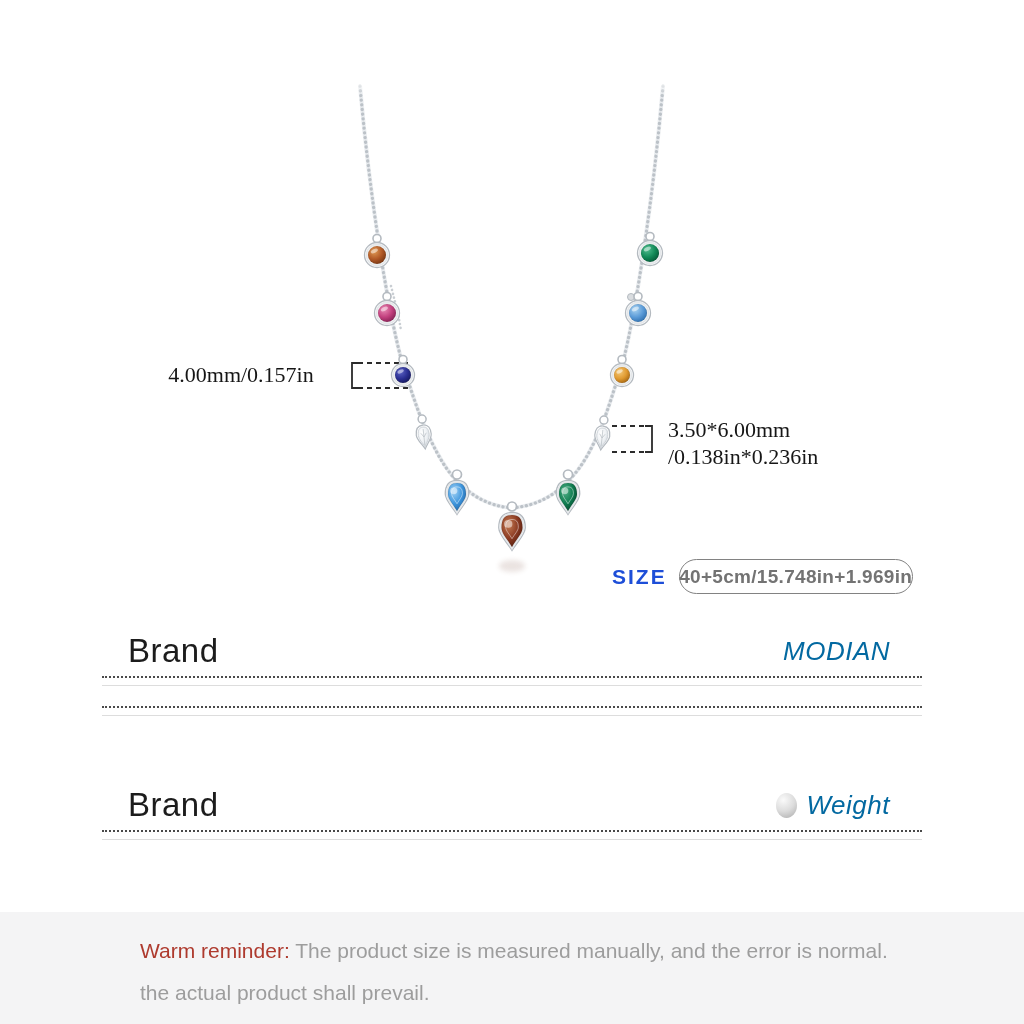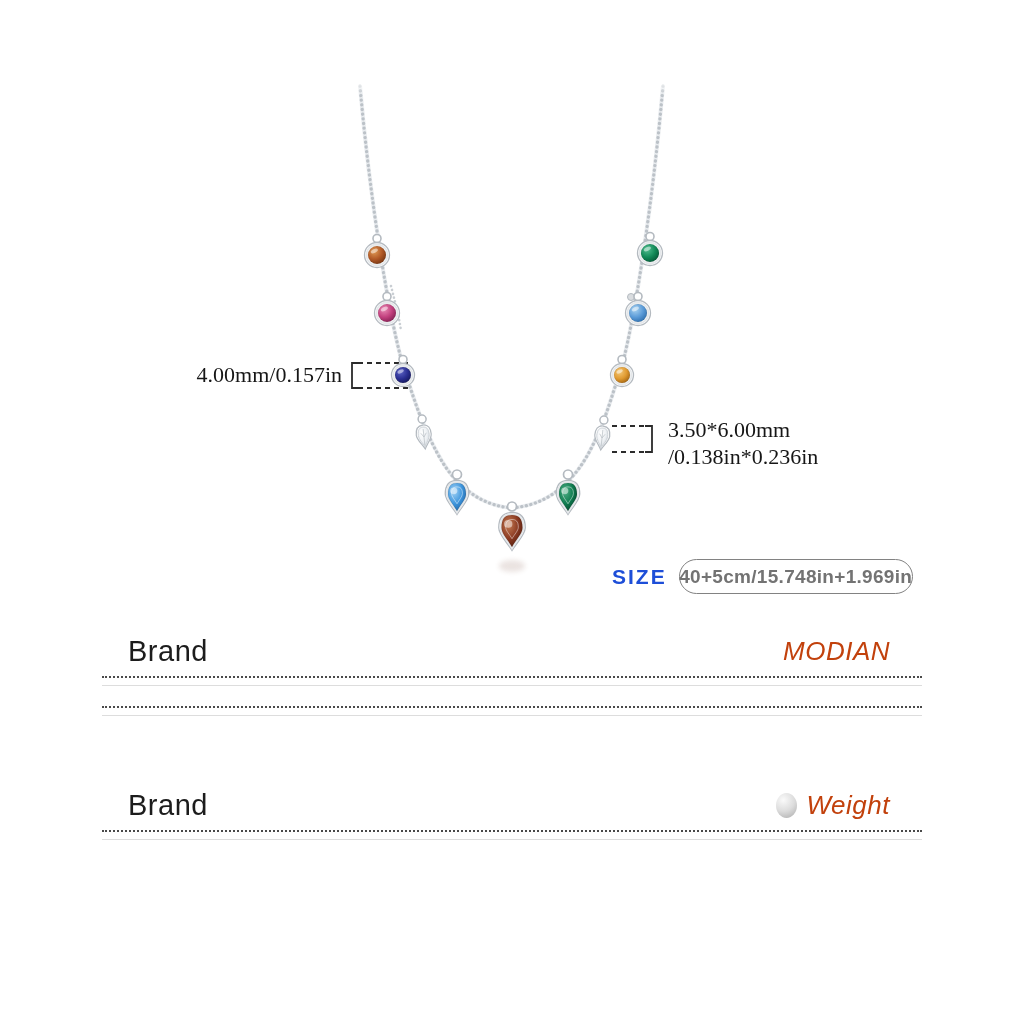--- a/index.html
+++ b/index.html
@@ -2,33 +2,33 @@
 <html><head>
 <meta charset="utf-8">
 <style>
   html,body{margin:0;padding:0;background:#fff;}
   .canvas{position:relative;width:1024px;height:1024px;background:#ffffff;overflow:hidden;
           font-family:"Liberation Sans", sans-serif;}
   svg{position:absolute;left:0;top:0;}
   .anno-dash{stroke:#2b2b2b;stroke-width:1.8;stroke-dasharray:5 4;fill:none;}
   .anno-solid{stroke:#2b2b2b;stroke-width:1.8;fill:none;}
   .measure{position:absolute;font-family:"Liberation Serif", serif;color:#161616;font-size:22px;}
-  .measure-left{left:140px;top:362px;width:202px;text-align:right;line-height:26px;}
+  .measure-left{left:140px;top:362px;width:202px;text-align:center;line-height:26px;}
   .measure-right{left:668px;top:416px;text-align:left;line-height:27px;}
   .size-row{position:absolute;left:612px;top:559px;display:flex;align-items:center;gap:12px;}
   .size-label{font-size:21px;letter-spacing:2px;color:#1d4ed8;font-weight:600;}
   .size-pill{width:232px;height:33px;border:1.5px solid #828282;border-radius:18px;
              display:flex;align-items:center;justify-content:center;
              font-size:19px;font-weight:600;color:#737373;letter-spacing:.3px;}
   .specs{position:absolute;left:102px;top:628px;width:820px;}
   .spec-row{height:76px;}
   .row-line{height:46px;display:flex;justify-content:space-between;align-items:center;
             padding-left:26px;padding-right:32px;}
-  .spec-label{font-size:29px;color:#1c1c1c;letter-spacing:.5px;}
-  .spec-value{font-size:26px;font-style:italic;color:#c2410c;letter-spacing:.5px;display:flex;align-items:center;gap:10px;}
+  .spec-label{font-size:33px;color:#1c1c1c;letter-spacing:.5px;}
+  .spec-value{font-size:26px;font-style:italic;color:#0369a1;letter-spacing:.5px;display:flex;align-items:center;gap:10px;}
   .sep{position:relative;border-top:2.5px dotted #4a4a4a;margin-top:2px;}
   .sep::after{content:"";position:absolute;left:0;right:0;top:7px;border-top:1px solid #dddddd;}
   .swatch{width:21px;height:25px;border-radius:50%;
           background:radial-gradient(circle at 35% 28%, #fafafa 0%, #dcdcdc 50%, #a9a9a9 100%);}
   .reminder{position:absolute;left:0;top:912px;width:1024px;height:112px;background:#f4f4f5;
             padding-left:140px;box-sizing:border-box;}
   .reminder-line1{position:absolute;top:27px;font-size:21px;color:#9d9d9d;}
   .reminder-title{color:#ae3a2e;}
   .reminder-line2{position:absolute;top:69px;font-size:21px;color:#9d9d9d;}
 </style>
@@ -232,14 +232,21 @@
         <span class="spec-label">Brand</span>
         <span class="spec-value">
           <span class="swatch"></span>
           <span>Weight</span>
         </span>
       </div>
       <div class="sep"></div>
     </div>
   </div>
 
+  <div class="reminder">
+    <div class="reminder-line1">
+      <span class="reminder-title">Warm reminder:</span>
+      <span>The product size is measured manually, and the error is normal.</span>
+    </div>
+    <div class="reminder-line2">the actual product shall prevail.</div>
+  </div>
 
 </div>
 
 </body></html>

